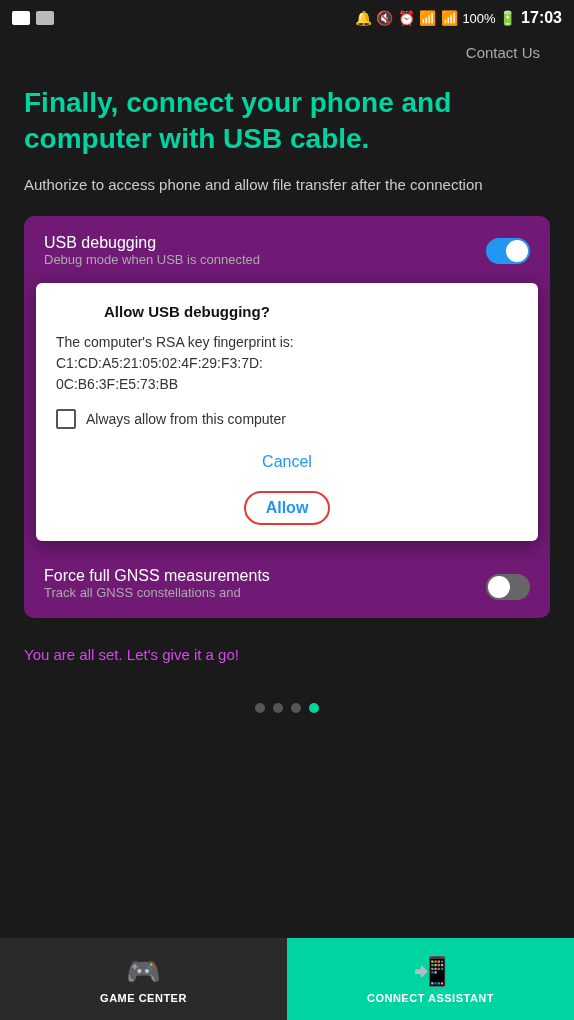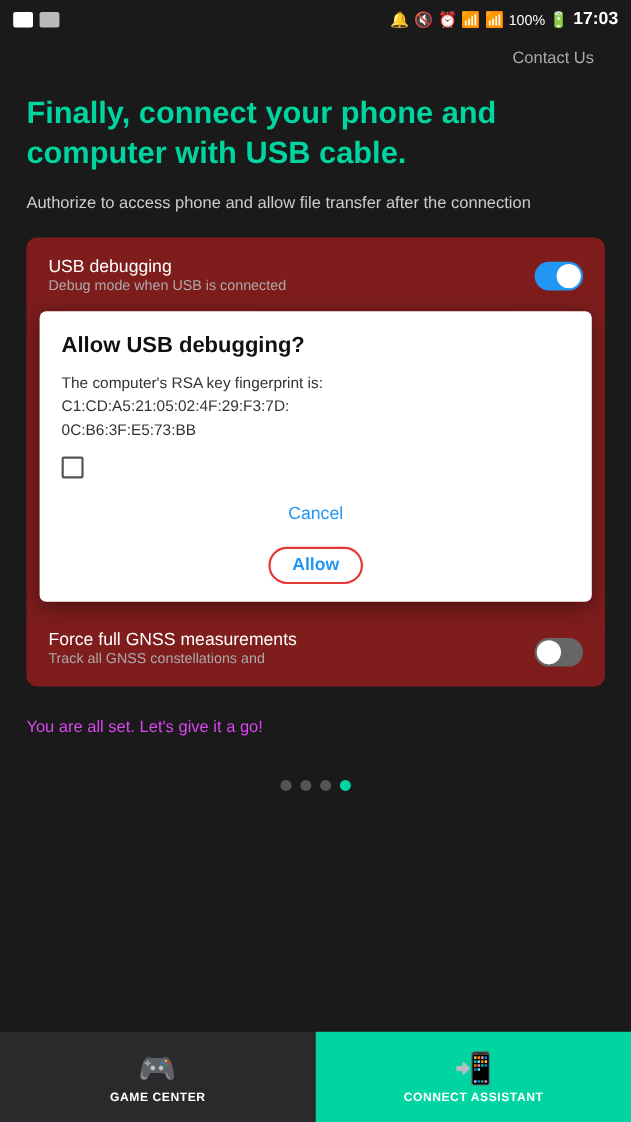--- a/index.html
+++ b/index.html
@@ -75,21 +75,21 @@
     }
     .subtitle {
       color: #ccc;
       font-size: 15px;
       line-height: 1.5;
       margin-bottom: 20px;
     }
 
     
     .phone-screen {
-      background: #7f1d1d;
+      background: #701a75;
       border-radius: 10px;
       padding: 0;
       margin: 0 0 20px 0;
       overflow: hidden;
       position: relative;
     }
 
     
     .usb-row {
       display: flex;
@@ -126,24 +126,25 @@
 
     
     .dialog {
       background: #fff;
       border-radius: 6px;
       margin: 0 12px 12px 12px;
       padding: 20px 20px 16px 20px;
       box-shadow: 0 4px 20px rgba(0,0,0,0.4);
     }
     .dialog-title {
-      font-size: 20px;
+      font-size: 15px;
       font-weight: 700;
       color: #111;
       margin-bottom: 12px;
+      margin-left: 48px;
     }
     .dialog-body {
       font-size: 14px;
       color: #333;
       line-height: 1.5;
       margin-bottom: 14px;
     }
     .checkbox-row {
       display: flex;
       align-items: center;
@@ -327,20 +328,21 @@
 
     <div class="dialog">
       <div class="dialog-title">Allow USB debugging?</div>
       <div class="dialog-body">
         The computer's RSA key fingerprint is:<br>
         C1:CD:A5:21:05:02:4F:29:F3:7D:<br>
         0C:B6:3F:E5:73:BB
       </div>
       <div class="checkbox-row">
         <div class="checkbox"></div>
+        <span class="checkbox-label">Always allow from this computer</span>
       </div>
       <div class="dialog-buttons">
         <button class="btn-cancel">Cancel</button>
         <button class="btn-allow">Allow</button>
       </div>
     </div>
 
     <div class="gnss-row">
       <div class="gnss-row-text">
         <div class="gnss-title">Force full GNSS measurements</div>

